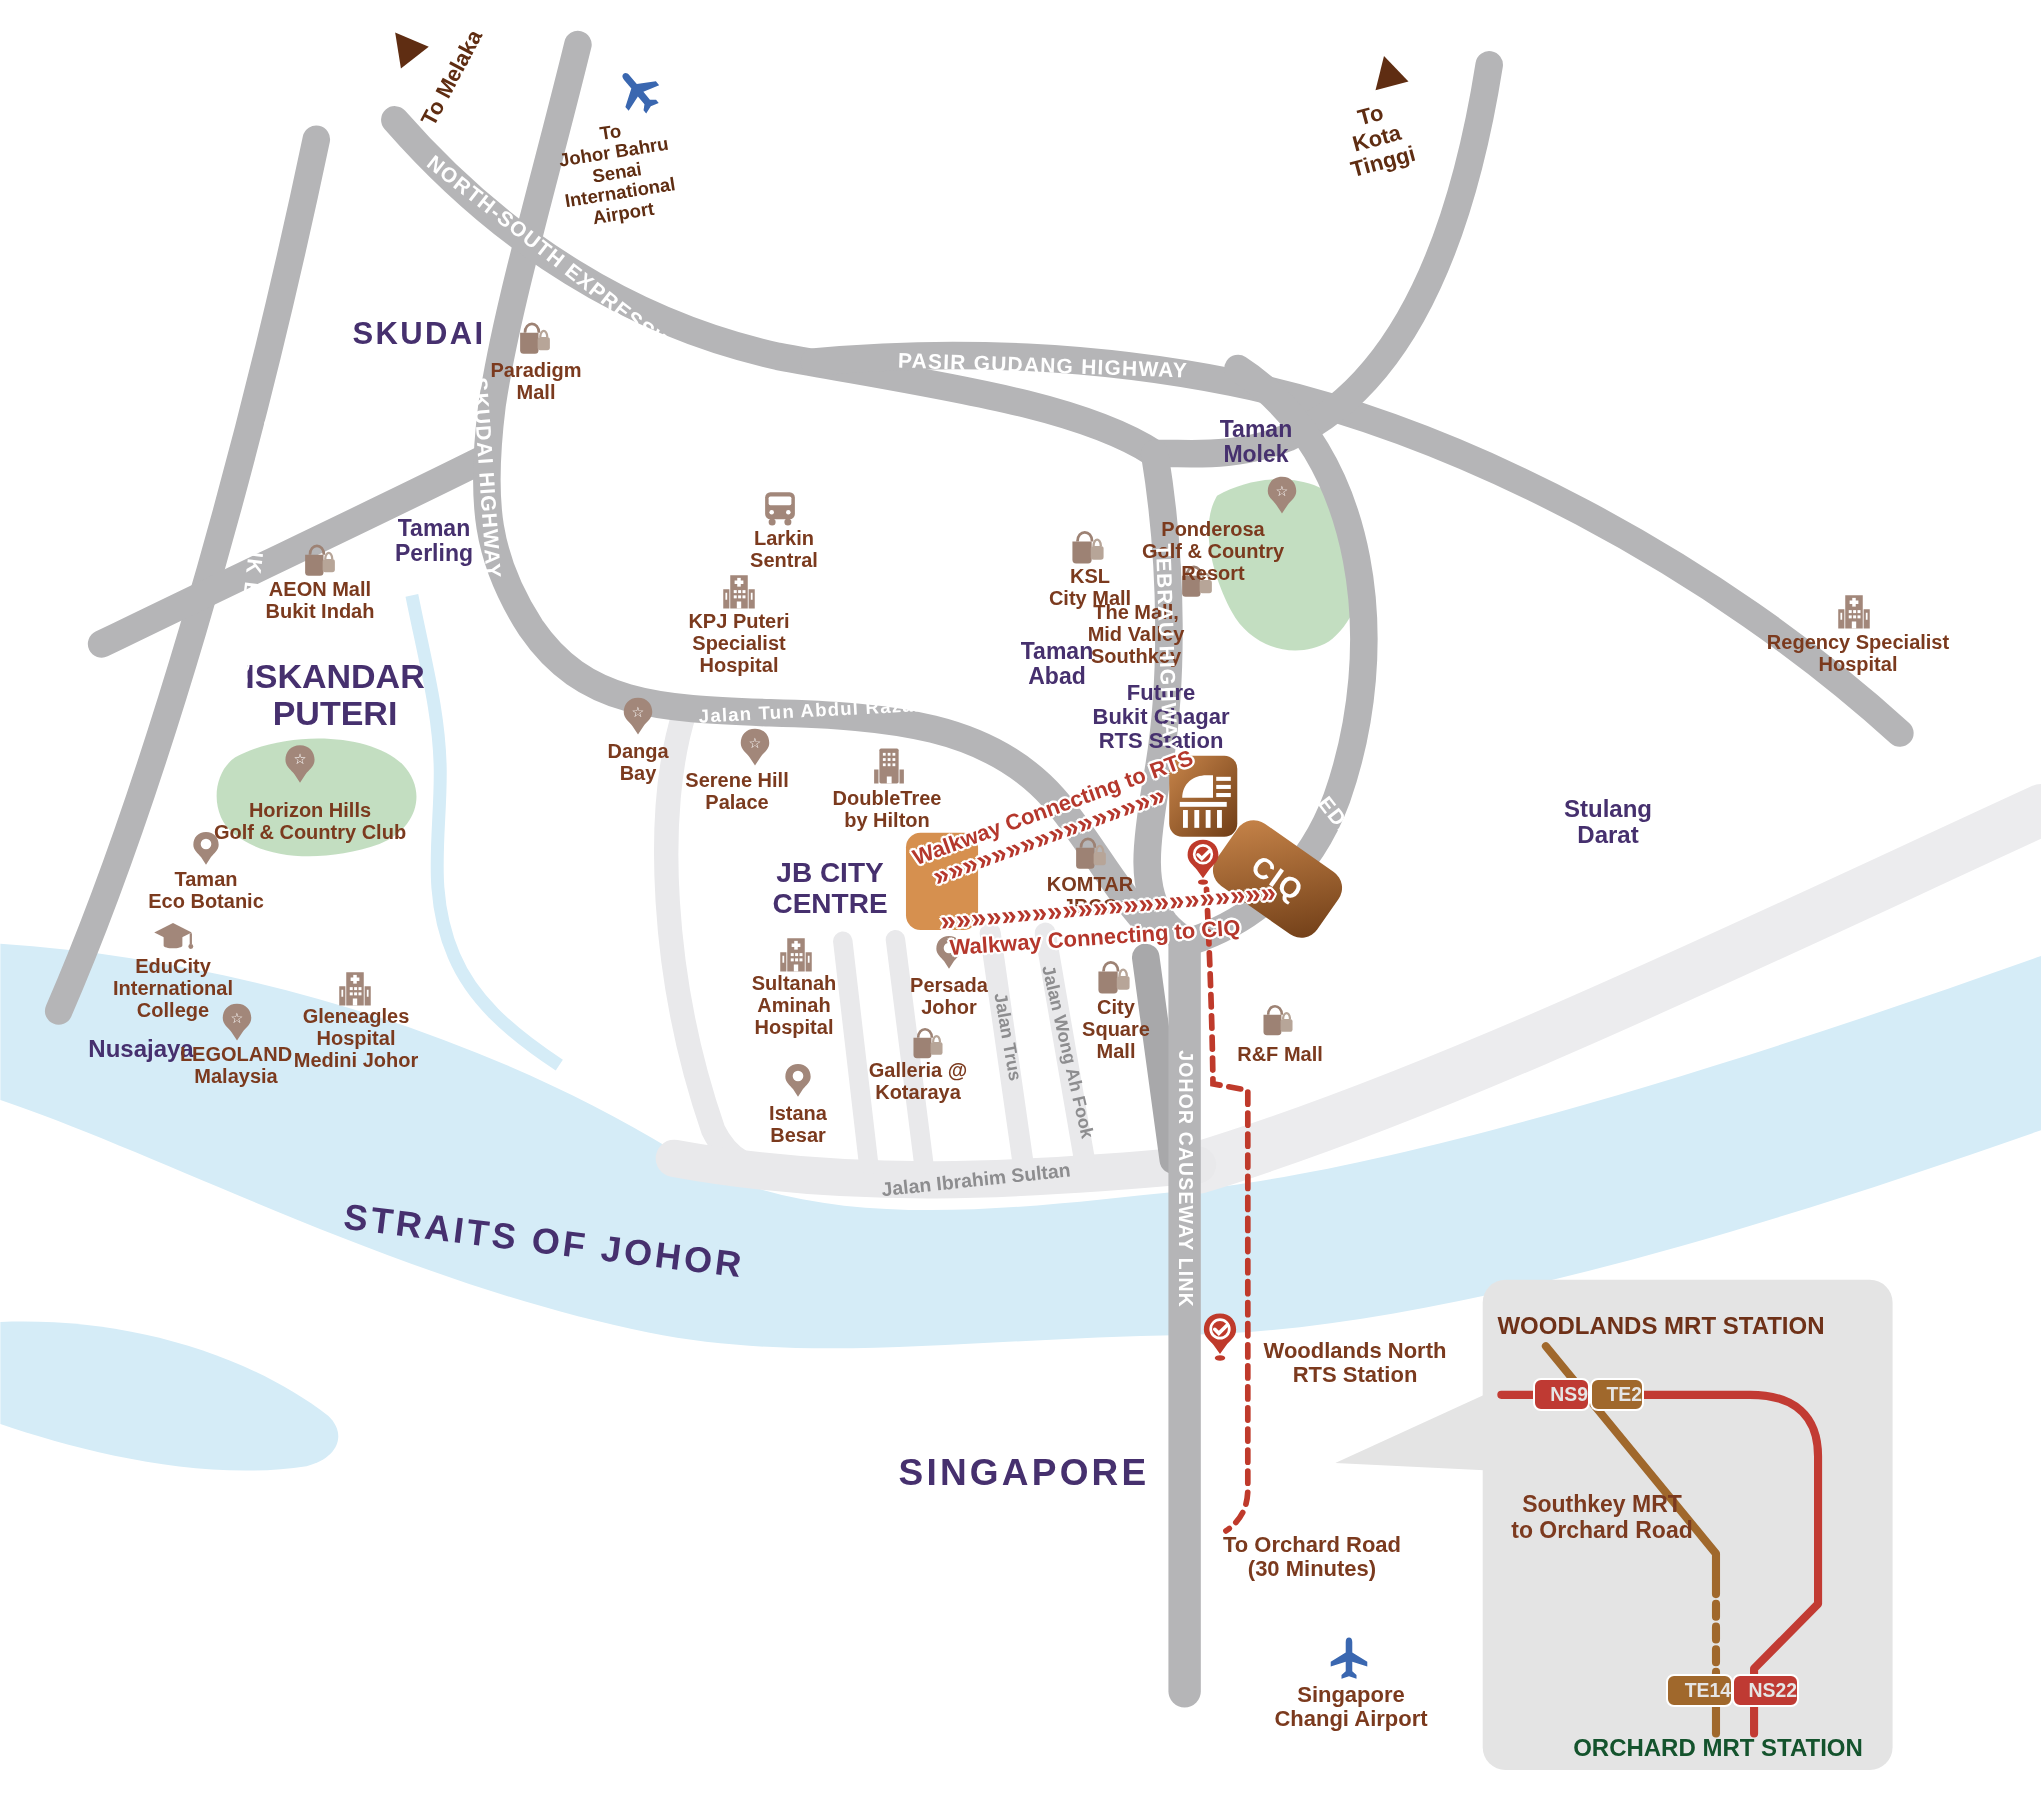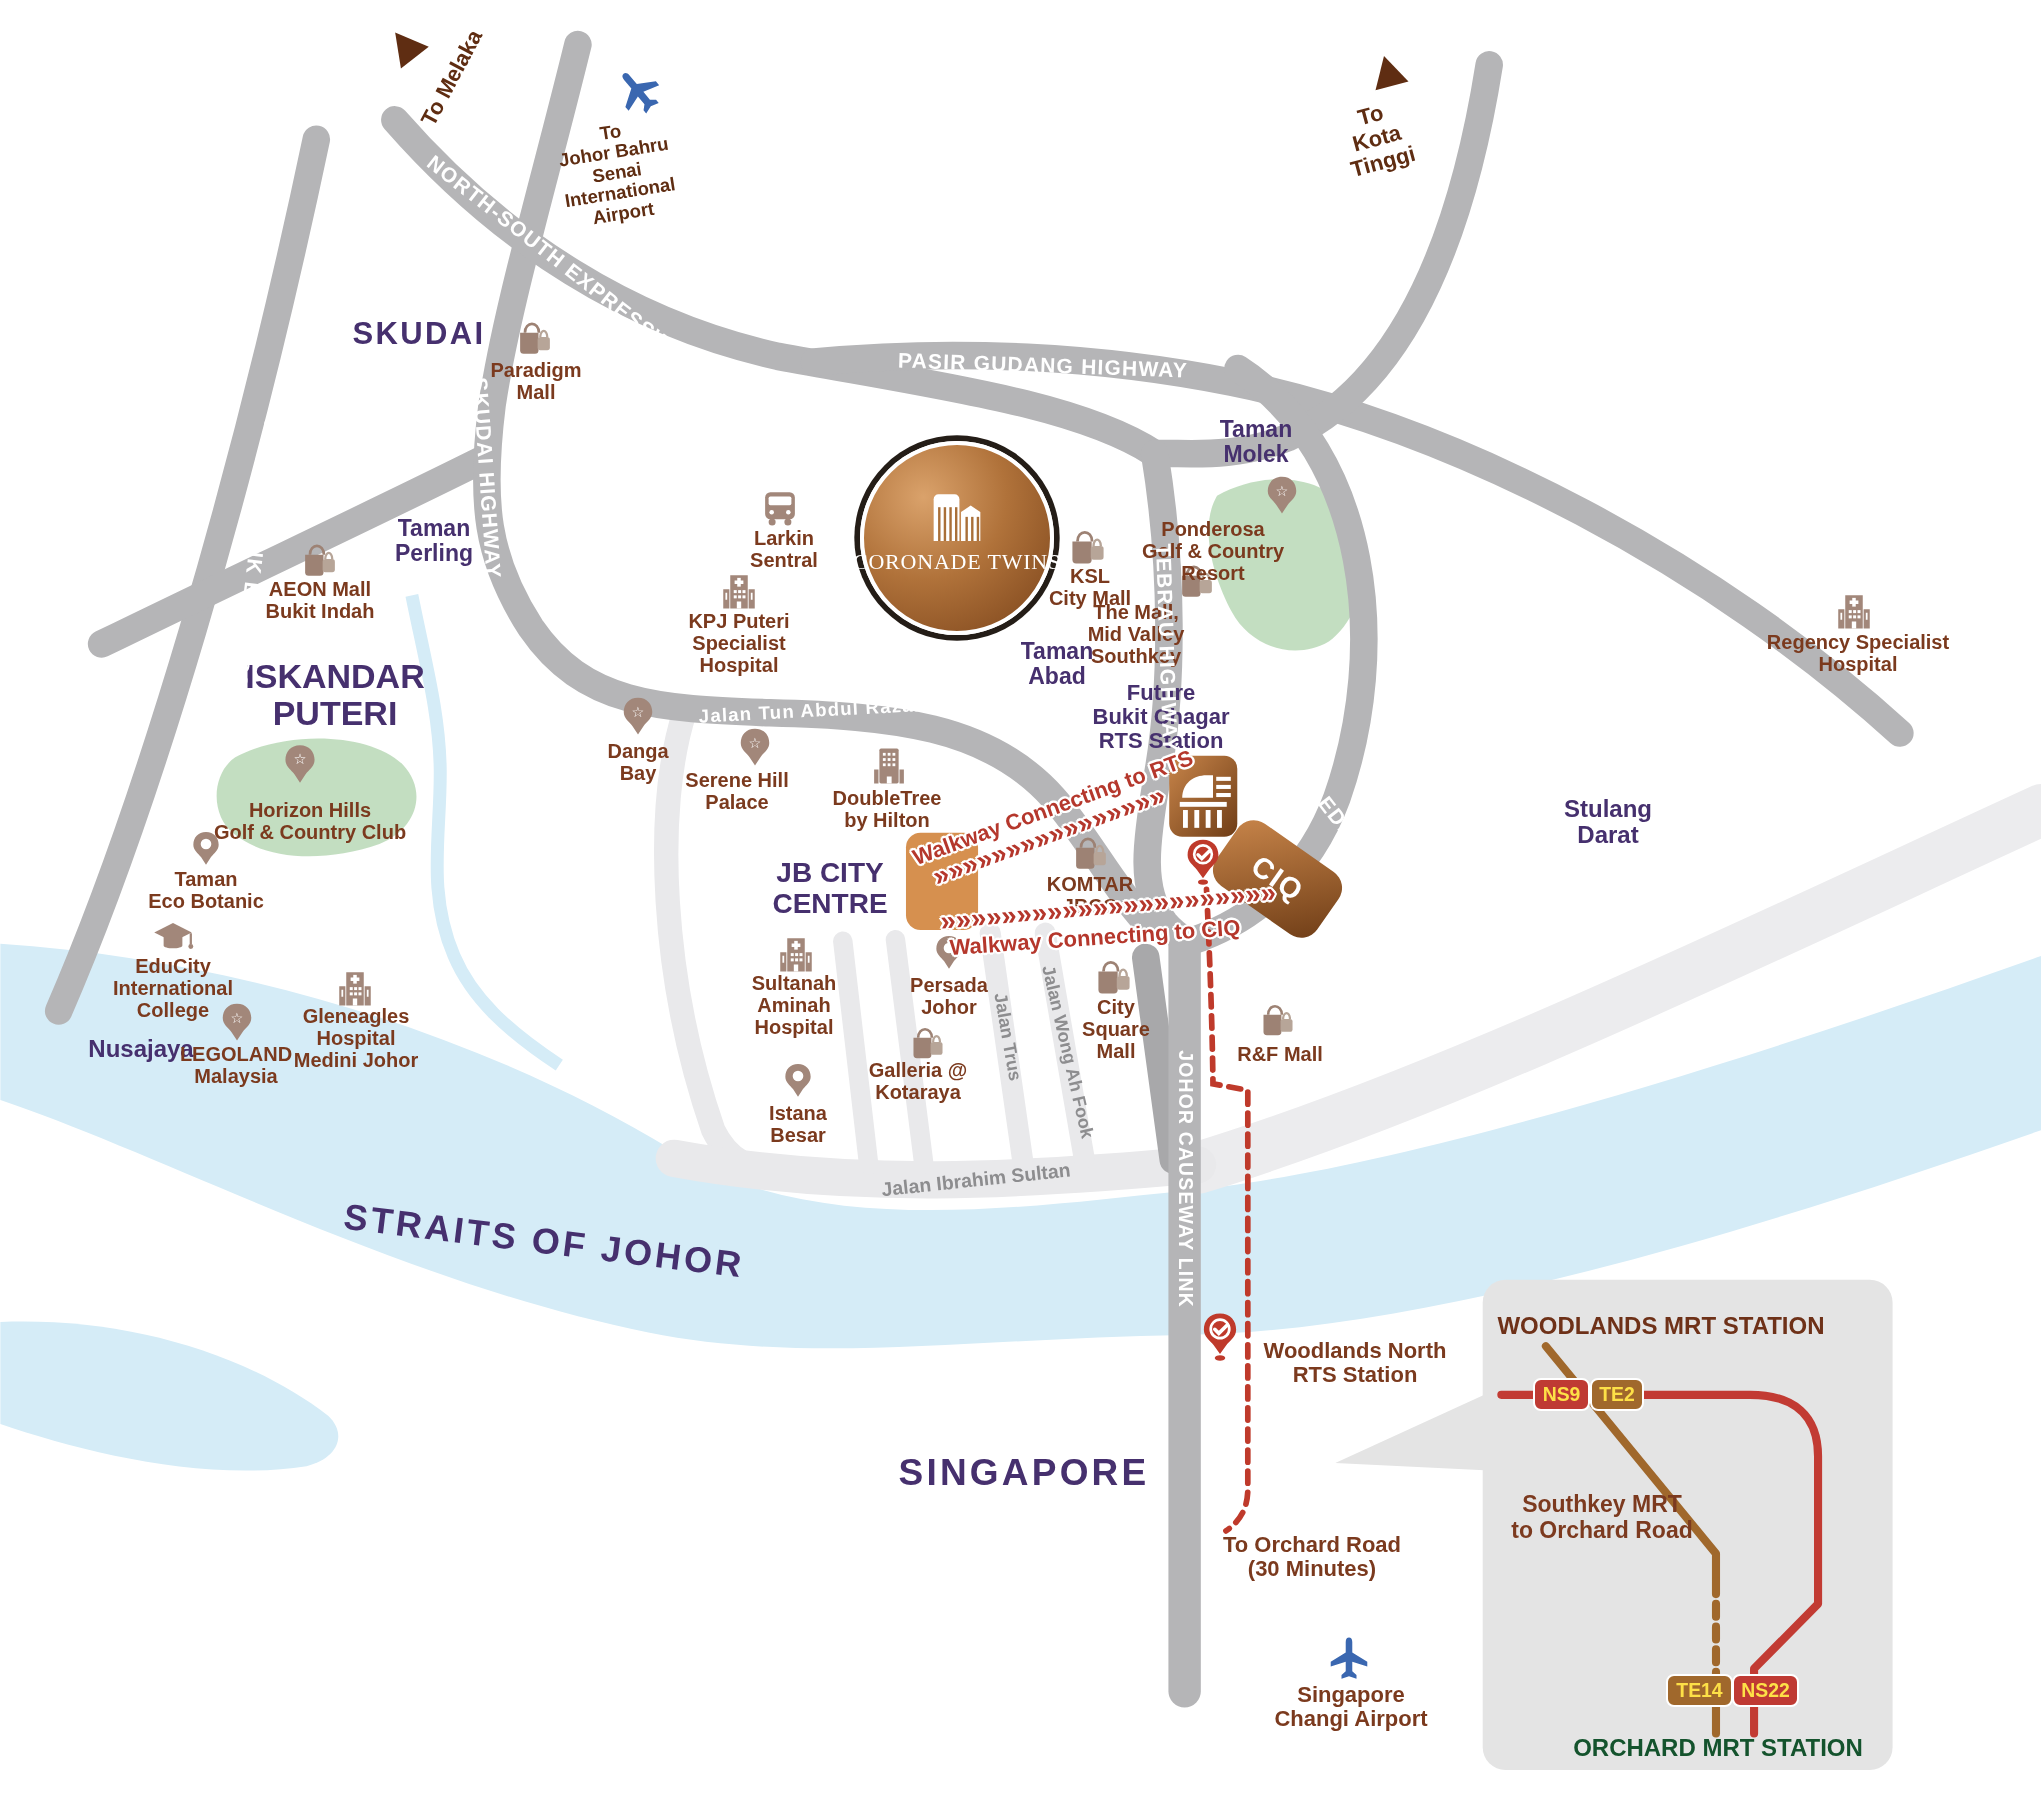--- a/index.html
+++ b/index.html
@@ -20,21 +20,21 @@
   .icon{position:absolute;transform:translate(-50%,-50%)}
   .icon svg{display:block;width:100%;height:100%}
   
   #logo{position:absolute;left:953px;top:534px;width:186px;height:186px;margin:-93px 0 0 -93px;
         border-radius:50%;background:radial-gradient(circle at 32% 28%,#daa26b,#b0723a 45%,#7a431a 100%);
         border:4.9px solid #fff;box-shadow:0 0 0 5.7px #241d17;}
   #logo .ltx{position:absolute;left:50%;top:63%;transform:translate(-50%,-50%);
         font-family:"Liberation Serif",serif;color:#fff;font-size:22px;letter-spacing:0.8px;white-space:nowrap}
   #logo svg{position:absolute;left:50%;top:34%;transform:translate(-50%,-50%)}
   
-  .badge{position:absolute;color:#fde047;font-size:19.4px;font-weight:700;text-align:center;
+  .badge{position:absolute;color:#e5e5e5;font-size:19.4px;font-weight:700;text-align:right;
          border:2.4px solid #fff;border-radius:8px;line-height:29px;height:29px;box-sizing:content-box}
   .b-red{background:#bf3a33}.b-brn{background:#a0682c}
   .itx{position:absolute;transform:translate(-50%,-50%);font-weight:700;text-align:center;white-space:nowrap}
   #ciq-box{position:absolute;left:1278px;top:879px;width:123px;height:76px;margin:-38px 0 0 -62px;
         border-radius:19.4px;background:linear-gradient(135deg,#c8854a,#8a5326 70%,#6f3d17);
         transform:rotate(35deg);}
   #ciq-box span{position:absolute;left:50%;top:50%;transform:translate(-50%,-50%);
         color:#fff;font-size:29px;font-weight:700;letter-spacing:1.6px}
 </style>
 </head>
@@ -184,36 +184,20 @@
     <polygon points="1832,1722 1832,1815 1648,1806" fill="#e4e4e4"></polygon>
     <rect x="1830" y="1580" width="506" height="605" rx="28" fill="#e4e4e4"></rect>
     <g fill="none" stroke-linecap="round" stroke-linejoin="round">
       <path d="M1853,1722 H2160 C2215,1722 2244,1748 2244,1798 V1980 L2165,2060 V2140" stroke="#c23b33" stroke-width="10"></path>
       <path d="M1908,1662 L2118,1918 V1952" stroke="#a0682c" stroke-width="10"></path>
       <path d="M2118,1952 V2085" stroke="#a0682c" stroke-width="10" stroke-dasharray="16 12"></path>
       <path d="M2118,2085 V2140" stroke="#a0682c" stroke-width="10"></path>
     </g>
   </svg>
 
-  <div id="logo">
-    <svg width="60" height="66" viewBox="0 0 74 82">
-      <path d="M8,82 V30 a6,6 0 0 1 6,-6 h20 a6,6 0 0 1 6,6 V82 Z" fill="#fff"></path>
-      <path d="M42,82 V46 l12,-8 12,8 V82 Z" fill="#fff"></path>
-      <g stroke="#a96f38" stroke-width="3">
-        <line x1="15" y1="40" x2="15" y2="82"></line>
-          <line x1="22" y1="40" x2="22" y2="82"></line>
-        <line x1="29" y1="40" x2="29" y2="82"></line>
-          <line x1="36" y1="40" x2="36" y2="82"></line>
-        <line x1="49" y1="52" x2="49" y2="82"></line>
-          <line x1="56" y1="52" x2="56" y2="82"></line>
-          <line x1="63" y1="52" x2="63" y2="82"></line>
-      </g>
-    </svg>
-    <div class="ltx">CORONADE TWINS</div>
-  </div>
 
   <div id="ciq-box">
     <span>CIQ</span>
   </div>
 
   <div class="itx" style="left:1661px;top:1326px;font-size:24px;color:#6e3118">WOODLANDS MRT STATION</div>
   <div class="badge b-red" style="left:1533px;top:1378px;width:53px">NS9</div>
   <div class="badge b-brn" style="left:1590px;top:1378px;width:50px">TE2</div>
   <div class="itx" style="left:1602px;top:1517px;font-size:23px;color:#7c3a1f;line-height:1.15">
     <span>Southkey MRT</span><br>

